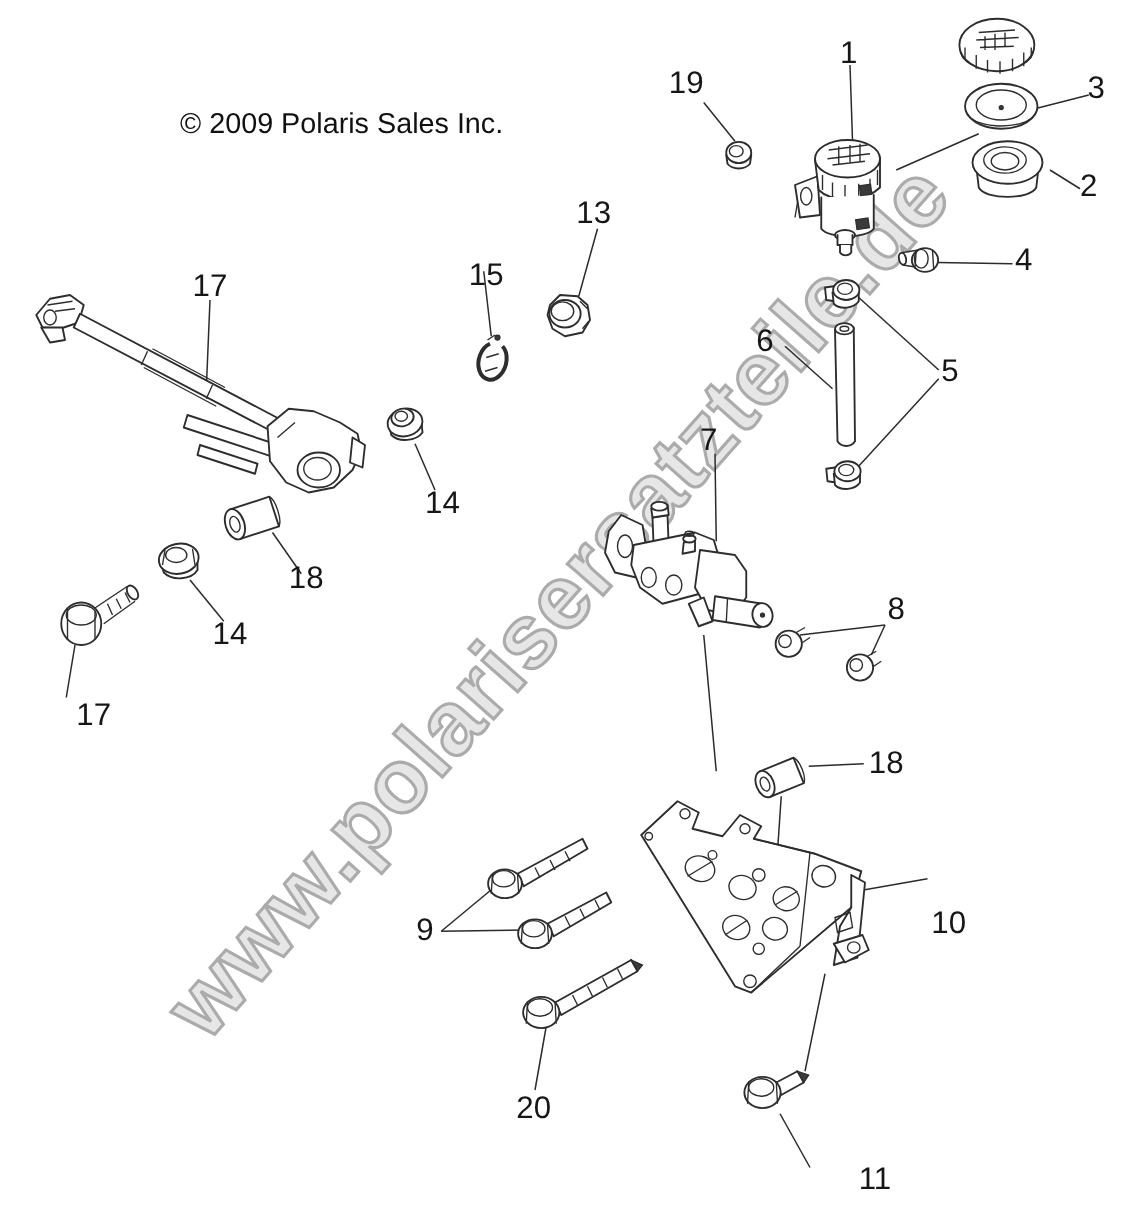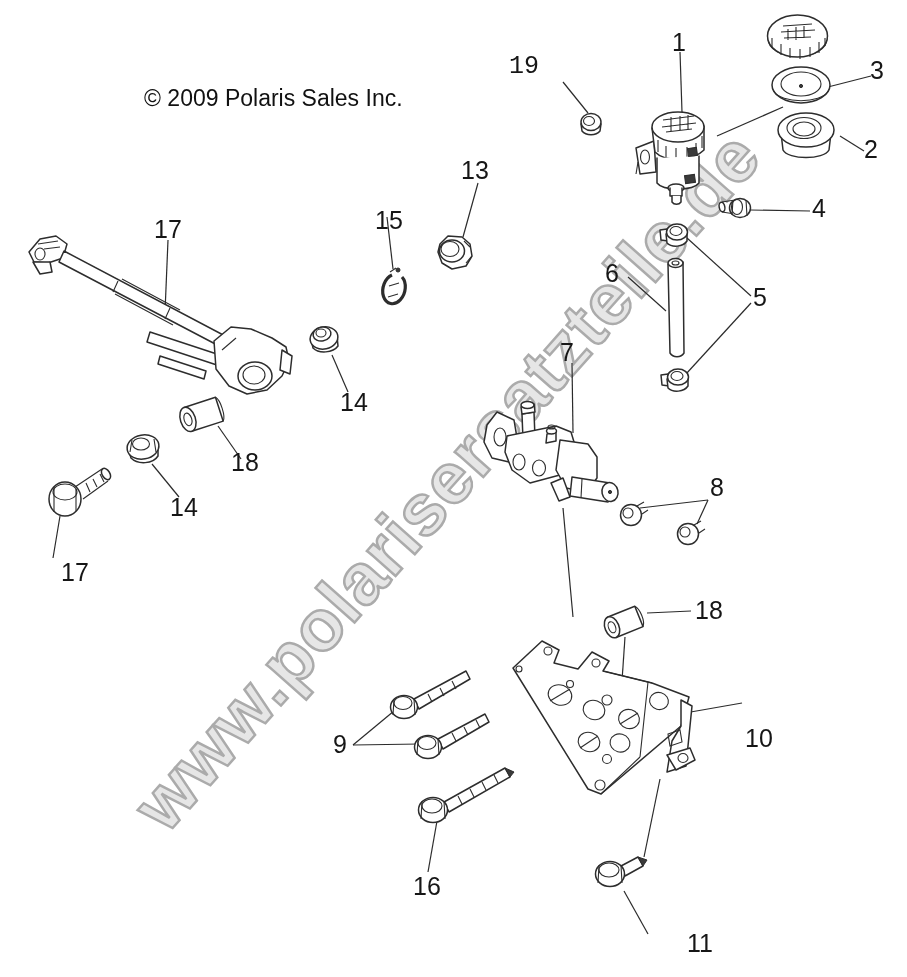--- a/index.html
+++ b/index.html
@@ -288,24 +288,24 @@
       <span class="callout" style="left: 864px; top: 137px;">2</span>
       <span class="callout" style="left: 870px; top: 58px;">3</span>
       <span class="callout" style="left: 812px; top: 196px;">4</span>
       <span class="callout" style="left: 753px; top: 285px;">5</span>
       <span class="callout" style="left: 605px; top: 261px;">6</span>
       <span class="callout" style="left: 560px; top: 340px;">7</span>
       <span class="callout" style="left: 710px; top: 475px;">8</span>
       <span class="callout" style="left: 333px; top: 732px;">9</span>
       <span class="callout" style="left: 745px; top: 726px;">10</span>
       <span class="callout" style="left: 643px; top: 931px; margin-left: 44px;">11</span>
-      <span class="callout" style="left: 413px; top: 874px;">16</span>
+      <span class="callout" style="left: 413px; top: 874px;">20</span>
       <span class="callout" style="left: 461px; top: 158px;">13</span>
       <span class="callout" style="left: 340px; top: 390px;">14</span>
       <span class="callout" style="left: 170px; top: 495px;">14</span>
       <span class="callout" style="left: 375px; top: 208px;">15</span>
       <span class="callout" style="left: 154px; top: 217px;">17</span>
       <span class="callout" style="left: 36px; top: 560px; margin-left: 25px;">17</span>
       <span class="callout" style="left: 231px; top: 450px;">18</span>
       <span class="callout" style="left: 695px; top: 598px;">18</span>
-      <span class="callout" style="left: 509px; top: 54px; font-family: Liberation Mono, monospace;">19</span>
+      <span class="callout" style="left: 535px; top: 54px;">19</span>
     </div>
 </div>
 
 </body></html>

